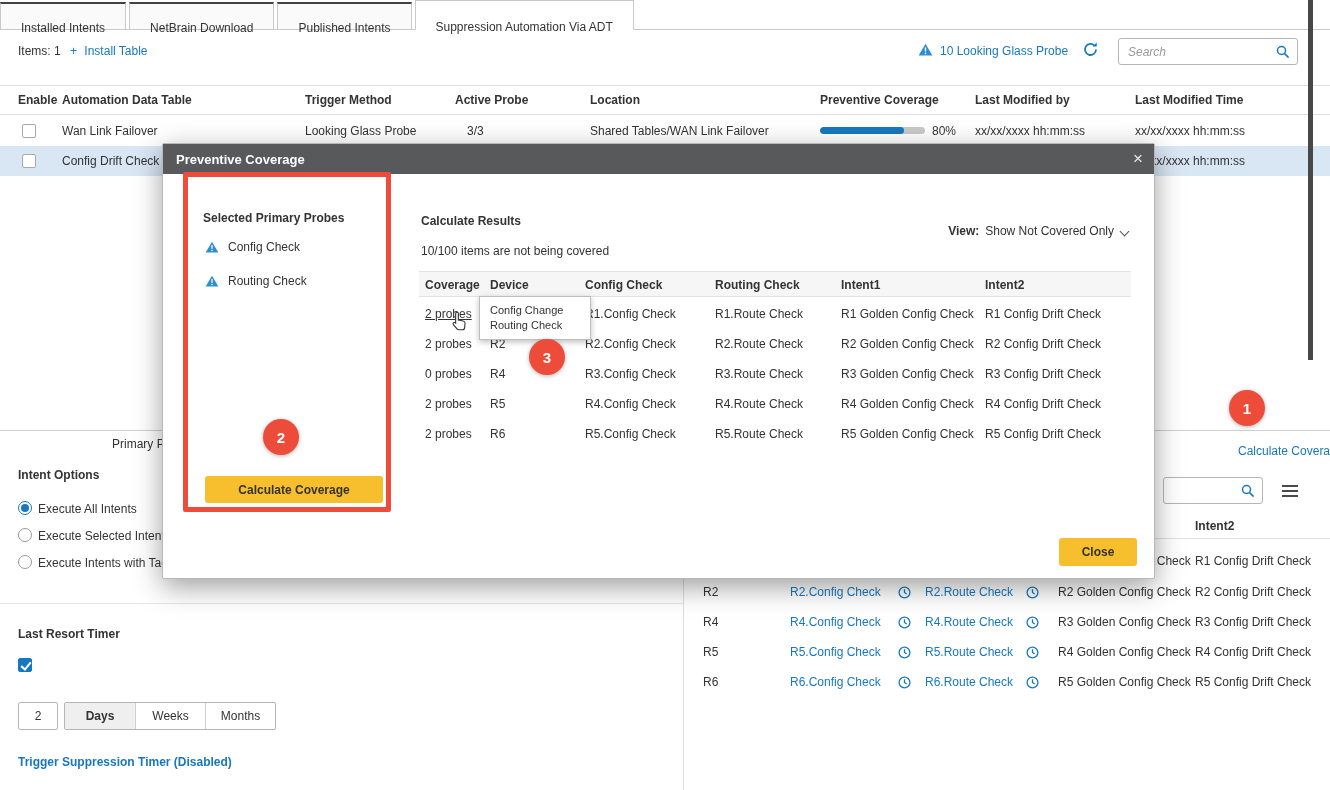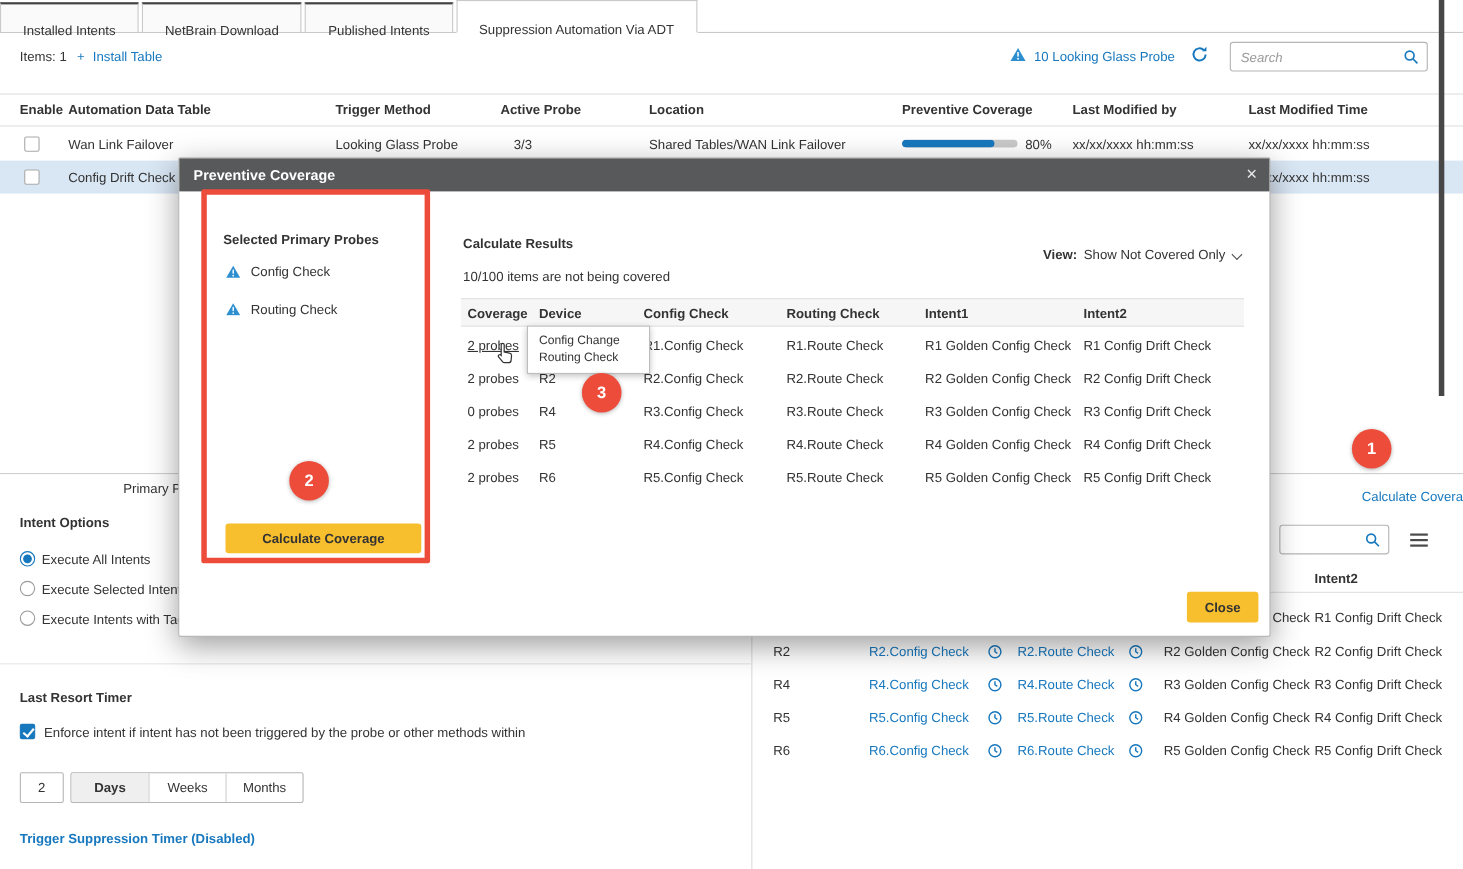--- a/index.html
+++ b/index.html
@@ -155,21 +155,20 @@
   <span class="radio sel" style="left:18px;top:501px;"></span>
   <span class="abs" style="left:38px;top:502px;">Execute All Intents</span>
   <span class="radio" style="left:18px;top:528px;"></span>
   <span class="abs" style="left:38px;top:529px;">Execute Selected Intents</span>
   <span class="radio" style="left:18px;top:555px;"></span>
   <span class="abs" style="left:38px;top:556px;">Execute Intents with Tags</span>
 
   <div class="hr" style="left:0;top:603px;width:683px;background:#e6e6e6;"></div>
   <span class="abs bold" style="left:18px;top:627px;">Last Resort Timer</span>
   <span class="cb checked" style="left:18px;top:658px;"></span>
-  <span class="abs" style="left:40px;top:659px;">Enforce intent if intent has not been triggered by the probe or other methods within</span>
   <input class="num-input" style="left: 18px; top: 702px;" value="2">
   <div class="seg" style="left:64px;top:702px;">
     <span class="seg-item sel">Days</span>
     <span class="seg-item">Weeks</span>
     <span class="seg-item">Months</span>
   </div>
   <span class="abs link bold" style="left:18px;top:755px;">Trigger Suppression Timer (Disabled)</span>
 
   <span class="abs link" style="left:1238px;top:444px;">Calculate Coverage</span>
   <div class="searchwrap" style="left:1163px;top:477px;width:100px;height:27px;">
@@ -356,21 +355,21 @@
     <div class="tooltip">
       <div>Config Change</div>
       <div>Routing Check</div>
     </div>
     <span class="cursor-icon">
       <svg width="20" height="22" viewBox="0 0 20 22">
           <path d="M8 2.2c.75 0 1.35.6 1.35 1.35V10l4.9 1.05c1.05.2 1.8 1.1 1.8 2.2l-.4 4.4c-.1 1.2-1.1 2.1-2.3 2.1H9.6c-.6 0-1.2-.3-1.6-.8L4.4 14.6c-.5-.6-.4-1.5.2-2 .5-.4 1.2-.3 1.7.1l.35.35V3.55C6.65 2.8 7.25 2.2 8 2.2Z" fill="#fff" stroke="#333" stroke-width="1.1"></path>
         </svg>
     </span>
 
-    <button class="amber-btn" style="left:896px;top:394px;width:65px;height:28px;margin-left:20px;">Close</button>
+    <button class="amber-btn" style="left:896px;top:394px;width:78px;height:28px;">Close</button>
   </div>
 
   <div class="annot-rect"></div>
   <div class="annot-circle" style="left:1229px;top:390px;">1</div>
   <div class="annot-circle" style="left:263px;top:419px;">2</div>
   <div class="annot-circle" style="left:529px;top:339px;">3</div>
 
   <div class="edgebar"></div>
 </div>
 

